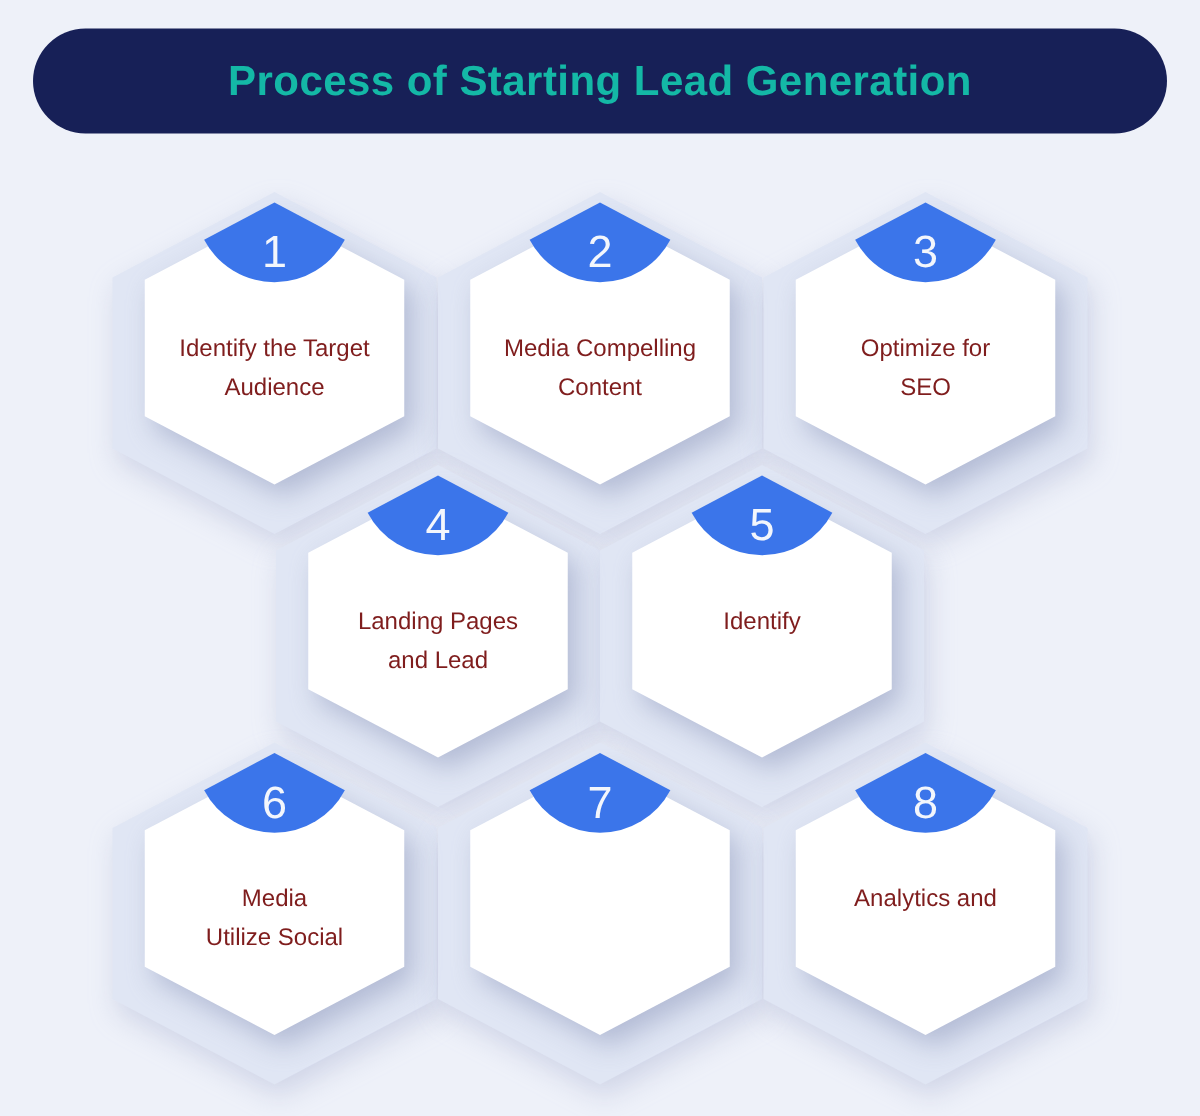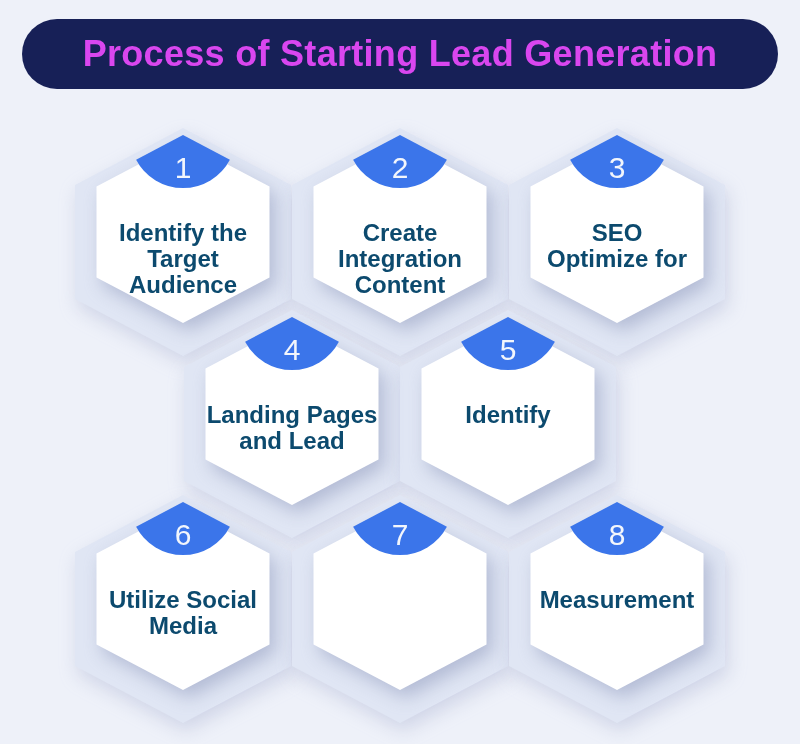--- a/index.html
+++ b/index.html
@@ -12,21 +12,21 @@
   }
   .stage{position:absolute;inset:0;}
 
   
   .header-pill{
     position:absolute;left:22px;top:19px;width:756px;height:70px;
     background:#172057;border-radius:35px;
     display:flex;align-items:center;justify-content:center;
   }
   .header-pill h1{
-    margin:0;color:#d946ef;font-size:36px;font-weight:700;letter-spacing:.3px;
+    margin:0;color:#14b8a6;font-size:28px;font-weight:700;letter-spacing:.3px;
     font-family:"Liberation Sans", sans-serif;
   }
 
   
   .cell{position:absolute;width:260px;height:280px;}
   .cell svg{position:absolute;left:0;top:0;overflow:visible;}
   .hex-light-svg{z-index:0;}
   .hex-main-svg{z-index:2;}
   .hex-light{
     fill:#e0e6f4;
@@ -36,21 +36,21 @@
     fill:#ffffff;
     filter:drop-shadow(6px 8px 9px rgba(124,135,176,.45));
   }
   .badge-wedge{fill:#3b75ea;}
   .badge-number{
     fill:#f3f6fc;font-size:30px;font-weight:500;
     font-family:"Liberation Sans", sans-serif;
   }
   .label{
     position:absolute;z-index:3;left:30px;width:200px;top:128px;
-    text-align:center;color:#0c4a6e;font-size:24px;line-height:26px;font-weight:700;
+    text-align:center;color:#7f1d1d;font-size:16px;line-height:26px;font-weight:400;
   }
   .label span{display:block;}
 </style>
 </head>
 <body>
 
 <div class="stage">
 
   <div class="header-pill">
     <h1>Process of Starting Lead Generation</h1>
@@ -74,37 +74,37 @@
   <div class="cell" style="left:270px;top:92px">
     <svg class="hex-light-svg" width="260" height="280">
       <polygon class="hex-light" points="130,36 238,93 238,207 130,264 22,207 22,93"></polygon>
     </svg>
     <svg class="hex-main-svg" width="260" height="280">
       <polygon class="hex-white" points="130,49 216.5,94.5 216.5,185.5 130,231 43.5,185.5 43.5,94.5"></polygon>
       <path class="badge-wedge" d="M 130 43 L 176.9 67.8 A 53 53 0 0 1 83.1 67.8 Z"></path>
       <text class="badge-number" x="130" y="86" text-anchor="middle">2</text>
     </svg>
     <div class="label">
-      <span>Create Integration</span>
+      <span>Media Compelling</span>
       <span>Content</span>
     </div>
   </div>
 
   <div class="cell" style="left:487px;top:92px">
     <svg class="hex-light-svg" width="260" height="280">
       <polygon class="hex-light" points="130,36 238,93 238,207 130,264 22,207 22,93"></polygon>
     </svg>
     <svg class="hex-main-svg" width="260" height="280">
       <polygon class="hex-white" points="130,49 216.5,94.5 216.5,185.5 130,231 43.5,185.5 43.5,94.5"></polygon>
       <path class="badge-wedge" d="M 130 43 L 176.9 67.8 A 53 53 0 0 1 83.1 67.8 Z"></path>
       <text class="badge-number" x="130" y="86" text-anchor="middle">3</text>
     </svg>
     <div class="label">
+      <span>Optimize for</span>
       <span>SEO</span>
-      <span>Optimize for</span>
     </div>
   </div>
 
   <div class="cell" style="left:162px;top:274px">
     <svg class="hex-light-svg" width="260" height="280">
       <polygon class="hex-light" points="130,36 238,93 238,207 130,264 22,207 22,93"></polygon>
     </svg>
     <svg class="hex-main-svg" width="260" height="280">
       <polygon class="hex-white" points="130,49 216.5,94.5 216.5,185.5 130,231 43.5,185.5 43.5,94.5"></polygon>
       <path class="badge-wedge" d="M 130 43 L 176.9 67.8 A 53 53 0 0 1 83.1 67.8 Z"></path>
@@ -133,22 +133,22 @@
   <div class="cell" style="left:53px;top:459px">
     <svg class="hex-light-svg" width="260" height="280">
       <polygon class="hex-light" points="130,36 238,93 238,207 130,264 22,207 22,93"></polygon>
     </svg>
     <svg class="hex-main-svg" width="260" height="280">
       <polygon class="hex-white" points="130,49 216.5,94.5 216.5,185.5 130,231 43.5,185.5 43.5,94.5"></polygon>
       <path class="badge-wedge" d="M 130 43 L 176.9 67.8 A 53 53 0 0 1 83.1 67.8 Z"></path>
       <text class="badge-number" x="130" y="86" text-anchor="middle">6</text>
     </svg>
     <div class="label">
+      <span>Media</span>
       <span>Utilize Social</span>
-      <span>Media</span>
     </div>
   </div>
 
   <div class="cell" style="left:270px;top:459px">
     <svg class="hex-light-svg" width="260" height="280">
       <polygon class="hex-light" points="130,36 238,93 238,207 130,264 22,207 22,93"></polygon>
     </svg>
     <svg class="hex-main-svg" width="260" height="280">
       <polygon class="hex-white" points="130,49 216.5,94.5 216.5,185.5 130,231 43.5,185.5 43.5,94.5"></polygon>
       <path class="badge-wedge" d="M 130 43 L 176.9 67.8 A 53 53 0 0 1 83.1 67.8 Z"></path>
@@ -159,17 +159,17 @@
   <div class="cell" style="left:487px;top:459px">
     <svg class="hex-light-svg" width="260" height="280">
       <polygon class="hex-light" points="130,36 238,93 238,207 130,264 22,207 22,93"></polygon>
     </svg>
     <svg class="hex-main-svg" width="260" height="280">
       <polygon class="hex-white" points="130,49 216.5,94.5 216.5,185.5 130,231 43.5,185.5 43.5,94.5"></polygon>
       <path class="badge-wedge" d="M 130 43 L 176.9 67.8 A 53 53 0 0 1 83.1 67.8 Z"></path>
       <text class="badge-number" x="130" y="86" text-anchor="middle">8</text>
     </svg>
     <div class="label">
-      <span>Measurement</span>
+      <span>Analytics and</span>
     </div>
   </div>
 
 </div>
 
 </body></html>

